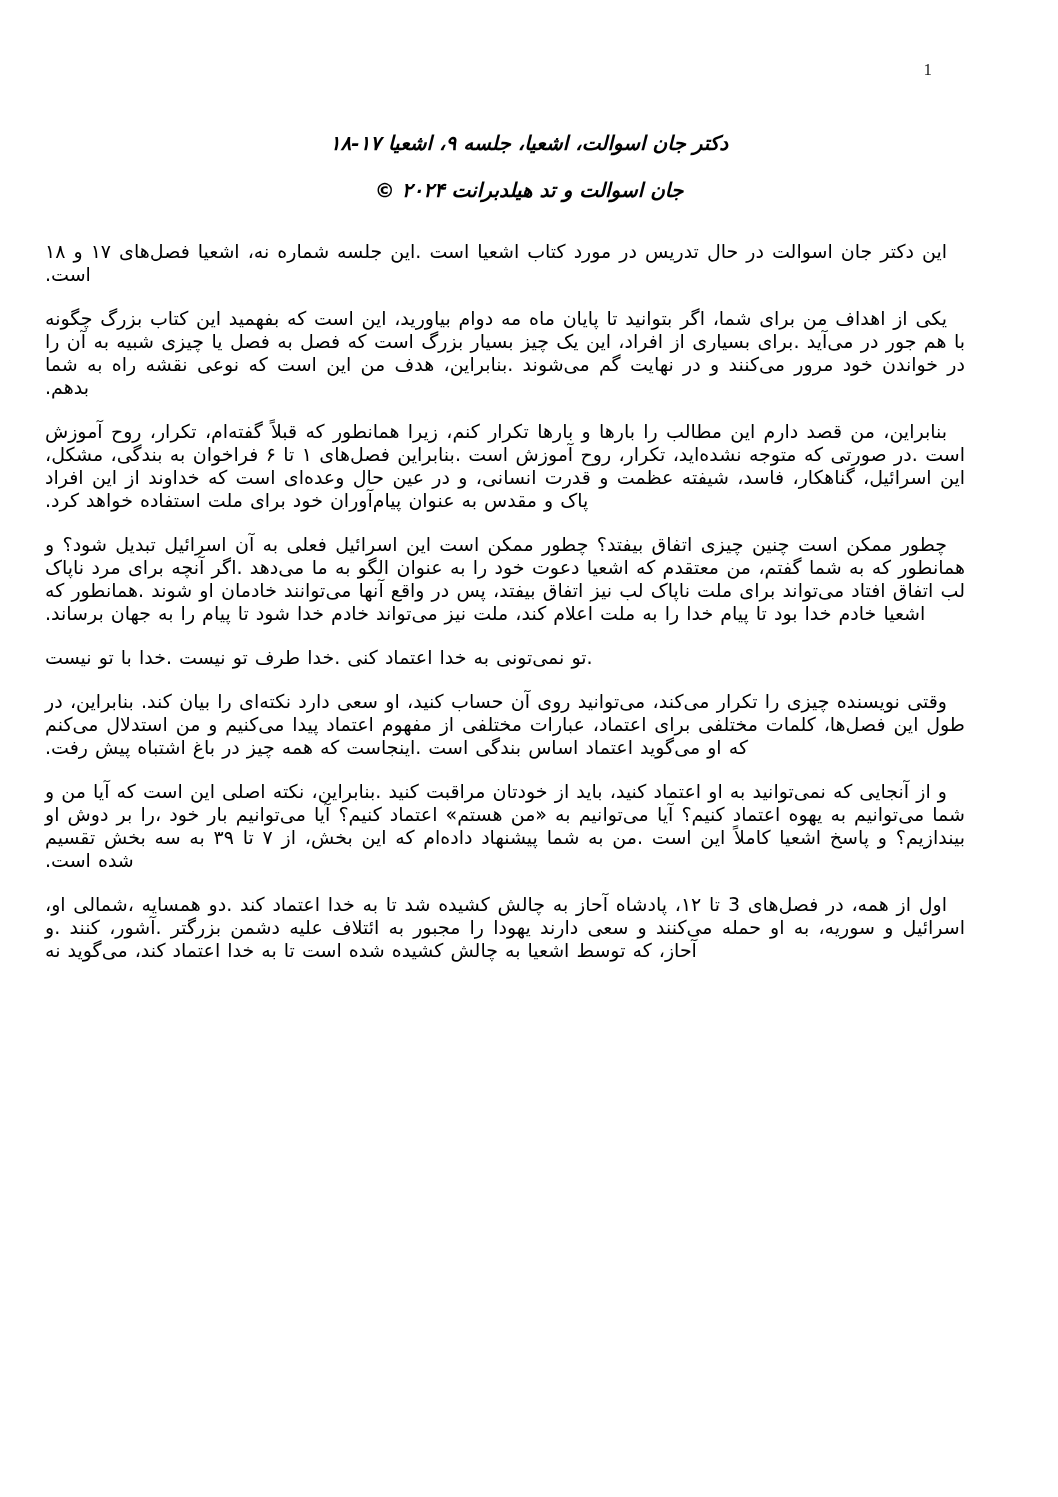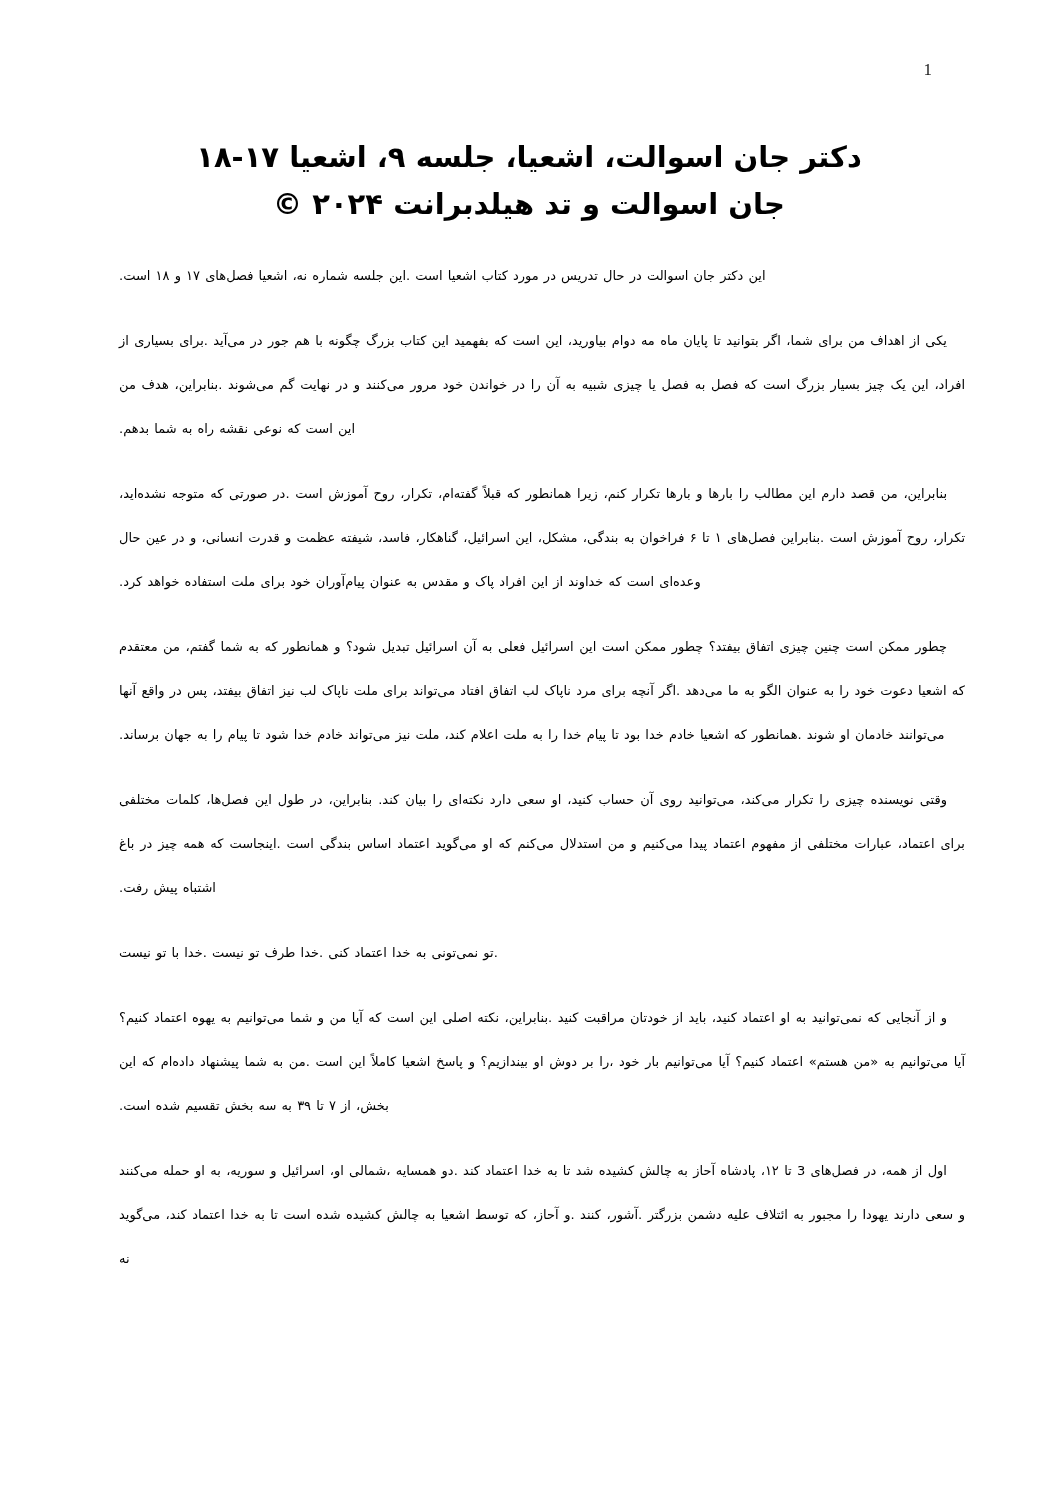--- a/index.html
+++ b/index.html
@@ -19,37 +19,38 @@
   .page-number {
     position: absolute;
     top: 60px;
     right: 126px;
     font-family: "Liberation Serif", "DejaVu Serif", serif;
     font-size: 17px;
     line-height: 20px;
     color: #1a1a1a;
   }
   .doc-title {
-    margin: 18px;
+    margin: 4px;
     padding: 116px 93px 0 93px;
     direction: rtl;
     text-align: center;
-    font-size: 29px;
+    font-size: 20px;
     line-height: 47px;
     font-weight: 700;
     font-family: "DejaVu Sans", sans-serif;
+    font-style: italic;
   }
   .title-line {
     display: block;
   }
   .doc-body {
     direction: rtl;
-    margin: 26px 93px 0 119px;
-    font-size: 13px;
-    line-height: 44px;
+    margin: 26px 93px 0 45px;
+    font-size: 19px;
+    line-height: 23px;
     text-align: justify;
     text-align-last: left;
     font-family: "DejaVu Sans", sans-serif;
   }
   .doc-body p {
     margin: 0 0 21px 0;
     text-indent: 18px;
     word-spacing: 1px;
   }
 </style>
@@ -63,19 +64,19 @@
   <h1 class="doc-title">
     <span class="title-line">دکتر جان اسوالت، اشعیا، جلسه ۹، اشعیا ۱۷-۱۸</span>
     <span class="title-line">جان اسوالت و تد هیلدبرانت ۲۰۲۴ ©</span>
   </h1>
 
   <div class="doc-body">
     <p>این دکتر جان اسوالت در حال تدریس در مورد کتاب اشعیا است .این جلسه شماره نه، اشعیا فصل‌های ۱۷ و ۱۸ است.</p>
     <p>یکی از اهداف من برای شما، اگر بتوانید تا پایان ماه مه دوام بیاورید، این است که بفهمید این کتاب بزرگ چگونه با هم جور در می‌آید .برای بسیاری از افراد، این یک چیز بسیار بزرگ است که فصل به فصل یا چیزی شبیه به آن را در خواندن خود مرور می‌کنند و در نهایت گم می‌شوند .بنابراین، هدف من این است که نوعی نقشه راه به شما بدهم.</p>
     <p>بنابراین، من قصد دارم این مطالب را بارها و بارها تکرار کنم، زیرا همانطور که قبلاً گفته‌ام، تکرار، روح آموزش است .در صورتی که متوجه نشده‌اید، تکرار، روح آموزش است .بنابراین فصل‌های ۱ تا ۶ فراخوان به بندگی، مشکل، این اسرائیل، گناهکار، فاسد، شیفته عظمت و قدرت انسانی، و در عین حال وعده‌ای است که خداوند از این افراد پاک و مقدس به عنوان پیام‌آوران خود برای ملت استفاده خواهد کرد.</p>
     <p>چطور ممکن است چنین چیزی اتفاق بیفتد؟ چطور ممکن است این اسرائیل فعلی به آن اسرائیل تبدیل شود؟ و همانطور که به شما گفتم، من معتقدم که اشعیا دعوت خود را به عنوان الگو به ما می‌دهد .اگر آنچه برای مرد ناپاک لب اتفاق افتاد می‌تواند برای ملت ناپاک لب نیز اتفاق بیفتد، پس در واقع آنها می‌توانند خادمان او شوند .همانطور که اشعیا خادم خدا بود تا پیام خدا را به ملت اعلام کند، ملت نیز می‌تواند خادم خدا شود تا پیام را به جهان برساند.</p>
+    <p>.تو نمی‌تونی به خدا اعتماد کنی .خدا طرف تو نیست .خدا با تو نیست</p>
     <p>وقتی نویسنده چیزی را تکرار می‌کند، می‌توانید روی آن حساب کنید، او سعی دارد نکته‌ای را بیان کند. بنابراین، در طول این فصل‌ها، کلمات مختلفی برای اعتماد، عبارات مختلفی از مفهوم اعتماد پیدا می‌کنیم و من استدلال می‌کنم که او می‌گوید اعتماد اساس بندگی است .اینجاست که همه چیز در باغ اشتباه پیش رفت.</p>
-    <p>.تو نمی‌تونی به خدا اعتماد کنی .خدا طرف تو نیست .خدا با تو نیست</p>
     <p>و از آنجایی که نمی‌توانید به او اعتماد کنید، باید از خودتان مراقبت کنید .بنابراین، نکته اصلی این است که آیا من و شما می‌توانیم به یهوه اعتماد کنیم؟ آیا می‌توانیم به «من هستم» اعتماد کنیم؟ آیا می‌توانیم بار خود ،را بر دوش او بیندازیم؟ و پاسخ اشعیا کاملاً این است .من به شما پیشنهاد داده‌ام که این بخش، از ۷ تا ۳۹ به سه بخش تقسیم شده است.</p>
     <p>اول از همه، در فصل‌های 3 تا ۱۲، پادشاه آحاز به چالش کشیده شد تا به خدا اعتماد کند .دو همسایه ،شمالی او، اسرائیل و سوریه، به او حمله می‌کنند و سعی دارند یهودا را مجبور به ائتلاف علیه دشمن بزرگتر .آشور، کنند .و آحاز، که توسط اشعیا به چالش کشیده شده است تا به خدا اعتماد کند، می‌گوید نه</p>
   </div>
 
 </div>
 
 </body></html>

